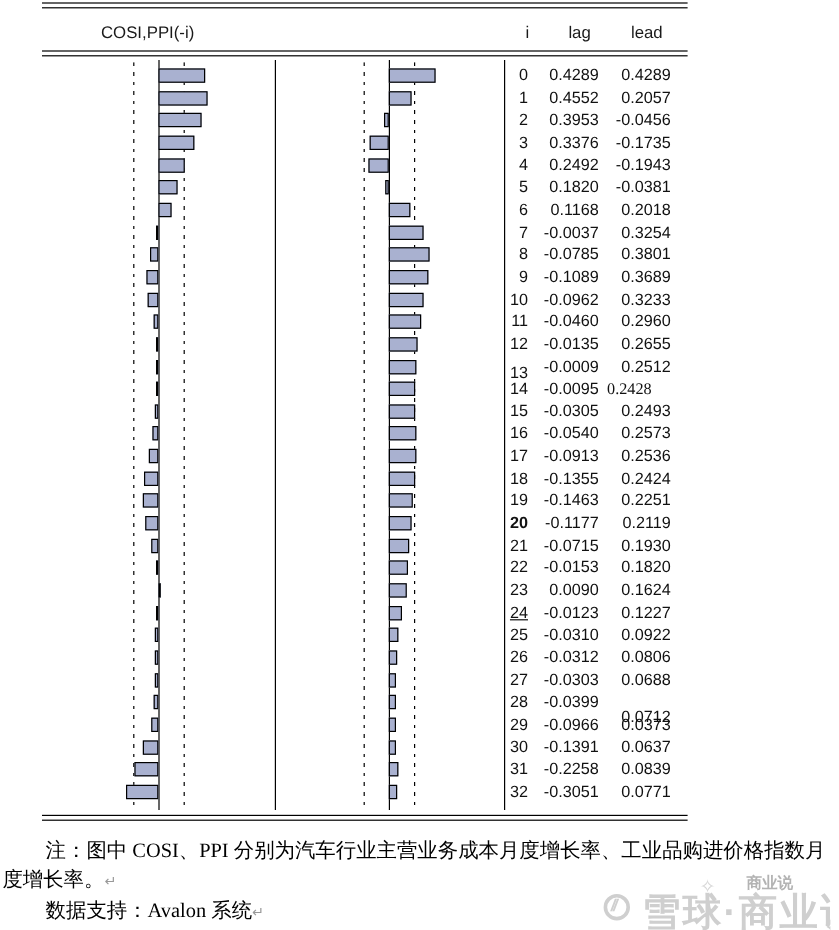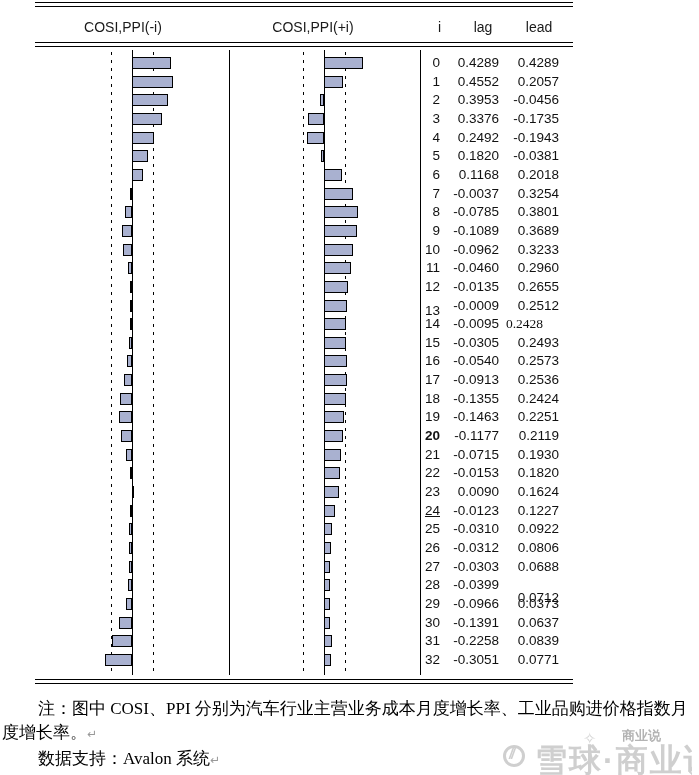--- a/index.html
+++ b/index.html
@@ -36,21 +36,20 @@
   .wm-sparkle{position:absolute;left:583px;top:729px;font-size:16px;color:#d6d6d6;text-shadow:1px 1px 0 #fff;}
 </style>
 </head>
 <body>
 
 <div class="page">
 
   <div class="dblrule" style="top:2px"></div>
 
   <div class="hlabel" style="left:43px;width:160px">COSI,PPI(-i)</div>
-  <div class="hlabel" style="left:233px;width:160px">COSI,PPI(+i)</div>
   <div class="hlabel" style="left:420px;width:21px;text-align:right">i</div>
   <div class="hlabel" style="left:458px;width:50px">lag</div>
   <div class="hlabel" style="left:514px;width:50px">lead</div>
 
   <div class="dblrule" style="top:42px"></div>
 
   <div class="vdash" style="left:111px"></div>
   <div class="vline" style="left:132px"></div>
   <div class="vdash" style="left:153px"></div>
   <div class="vline" style="left:229px"></div>

